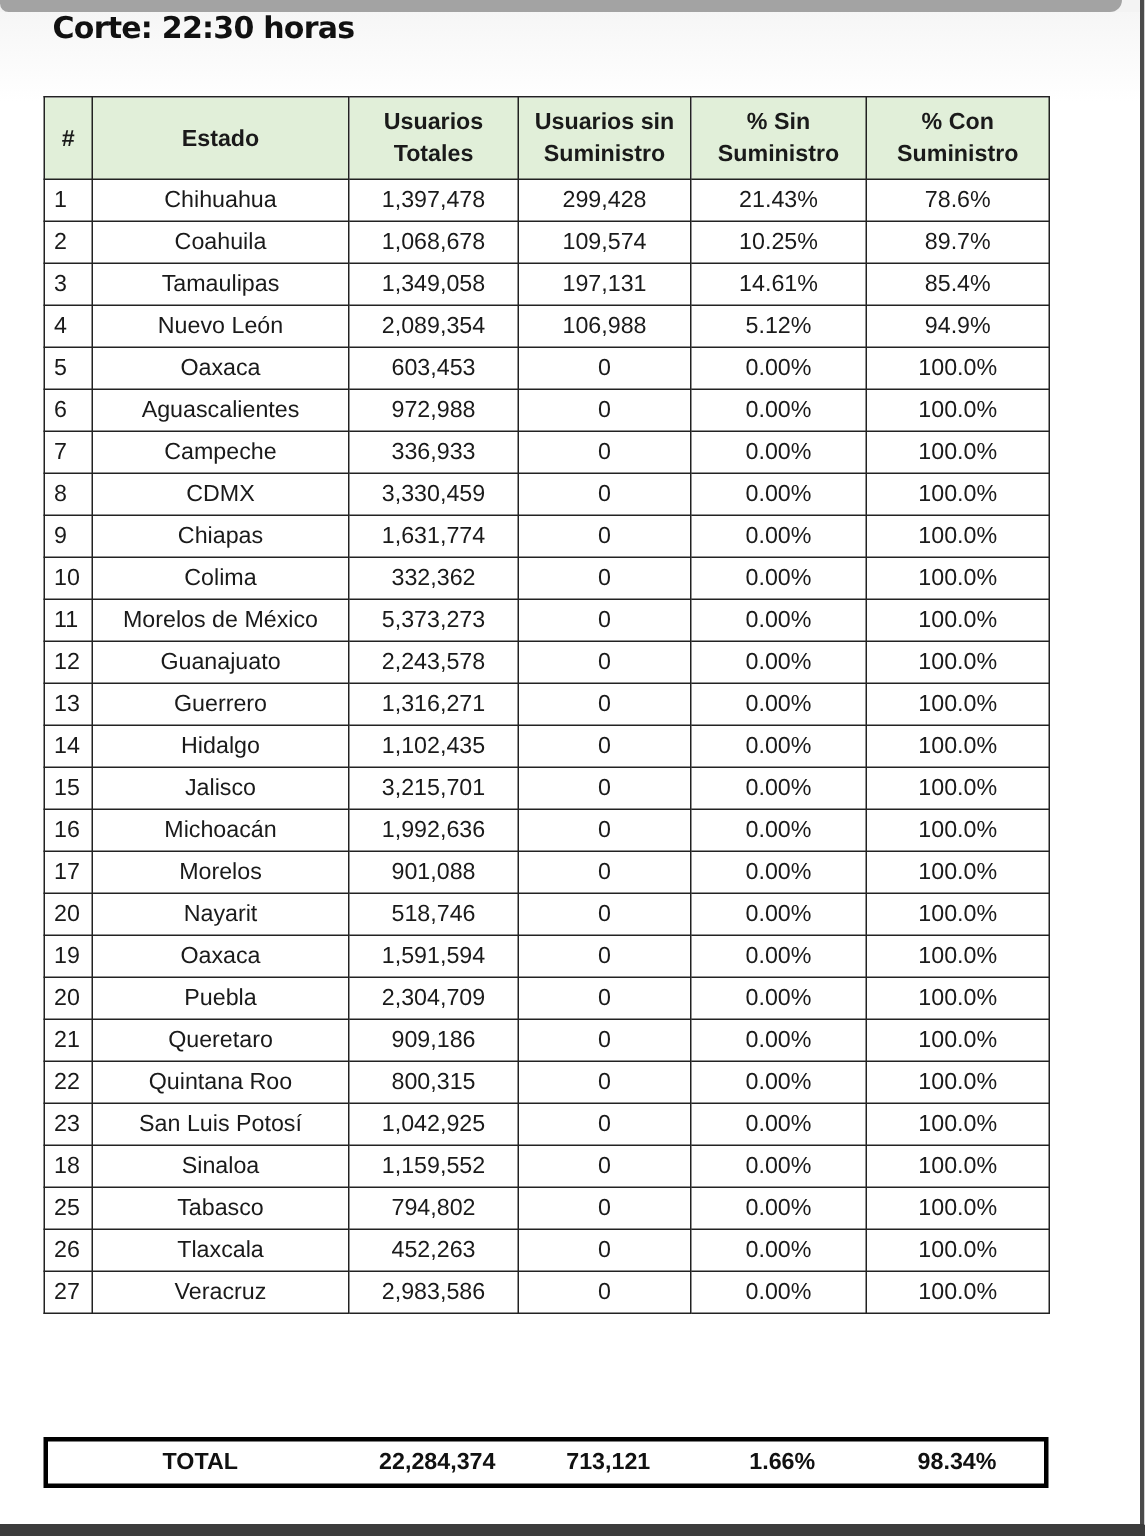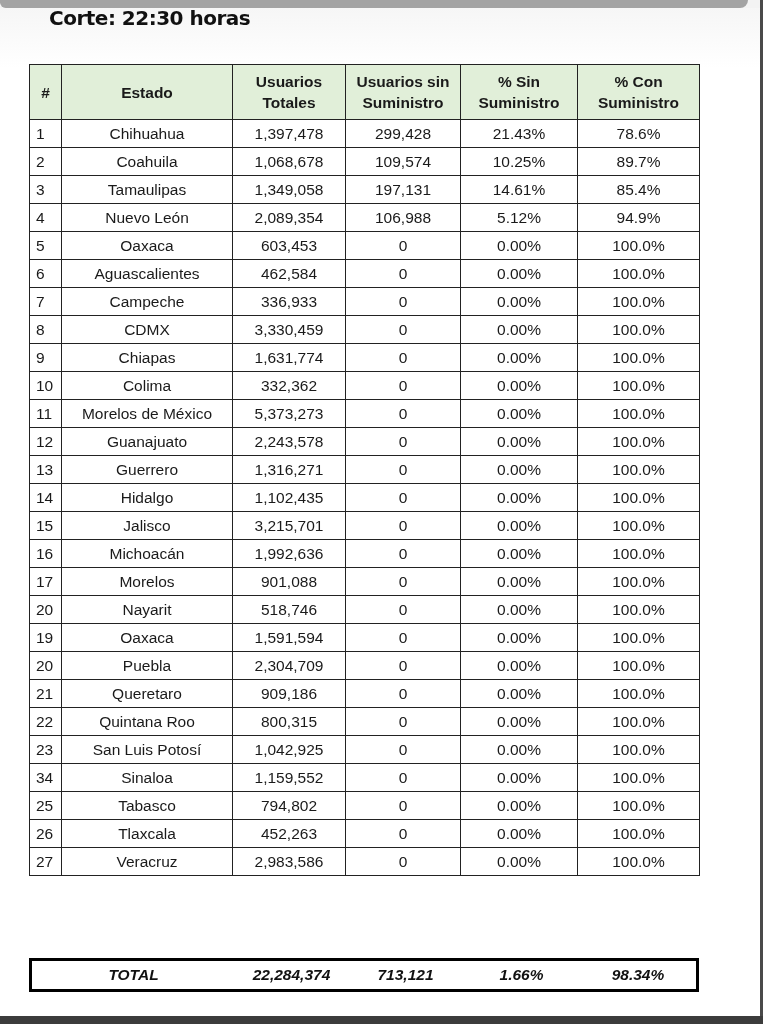--- a/index.html
+++ b/index.html
@@ -13,42 +13,42 @@
     background: #a3a3a3; border-bottom-left-radius: 10px; border-bottom-right-radius: 14px;
   }
   .top-bar-wrap { position: absolute; left: 0; top: 0; width: 763px; height: 8px; background: #f3f3f3; }
   .page-bg {
     position: absolute; left: 0; top: 8px; width: 760px; height: 1008px;
     background: linear-gradient(#f6f6f6, #ffffff 60px);
   }
   .right-edge { position: absolute; right: 0; top: 0; width: 3px; height: 1024px; background: #4a4a4a; }
   .bottom-bar { position: absolute; left: 0; bottom: 0; width: 763px; height: 8px; background: #3c3c3c; }
   .title {
-    position: absolute; left: 49px; top: 6px;
+    position: absolute; left: 35px; top: 6px;
     font-family: "DejaVu Sans", sans-serif; font-weight: bold; font-size: 20px;
     color: #111; letter-spacing: -0.5px;
   }
   table.data {
     position: absolute; left: 29px; top: 64px;
     border-collapse: collapse; table-layout: fixed;
     font-size: 15.5px; color: #1a1a1a;
   }
   table.data th, table.data td {
     border: 1.5px solid #222; padding: 0; text-align: center; vertical-align: middle;
     white-space: nowrap; overflow: hidden;
   }
   table.data th {
     background: #e1efd9; font-weight: bold; height: 54px; line-height: 21px; font-size: 15.5px;
   }
   table.data td { height: 27px; }
   table.data td.num { text-align: left; padding-left: 6px; }
   .total {
     position: absolute; left: 29px; top: 958px; width: 664px; height: 28px;
     border: 3px solid #000; display: flex; align-items: center;
-    font-weight: bold; font-size: 15.5px; color: #111; font-style: italic;
+    font-weight: bold; font-size: 15.5px; color: #111;
   }
   .total span { display: block; text-align: center; }
 </style>
 </head>
 <body>
 
 <div class="top-bar-wrap"></div>
 <div class="page-bg"></div>
 <div class="top-bar"></div>
 <div class="right-edge"></div>
@@ -124,21 +124,21 @@
         <td class="num">5</td>
         <td>Oaxaca</td>
         <td>603,453</td>
         <td>0</td>
         <td>0.00%</td>
         <td>100.0%</td>
       </tr>
       <tr>
         <td class="num">6</td>
         <td>Aguascalientes</td>
-        <td>462,584</td>
+        <td>972,988</td>
         <td>0</td>
         <td>0.00%</td>
         <td>100.0%</td>
       </tr>
       <tr>
         <td class="num">7</td>
         <td>Campeche</td>
         <td>336,933</td>
         <td>0</td>
         <td>0.00%</td>
@@ -266,21 +266,21 @@
       </tr>
       <tr>
         <td class="num">23</td>
         <td>San Luis Potosí</td>
         <td>1,042,925</td>
         <td>0</td>
         <td>0.00%</td>
         <td>100.0%</td>
       </tr>
       <tr>
-        <td class="num">34</td>
+        <td class="num">18</td>
         <td>Sinaloa</td>
         <td>1,159,552</td>
         <td>0</td>
         <td>0.00%</td>
         <td>100.0%</td>
       </tr>
       <tr>
         <td class="num">25</td>
         <td>Tabasco</td>
         <td>794,802</td>

